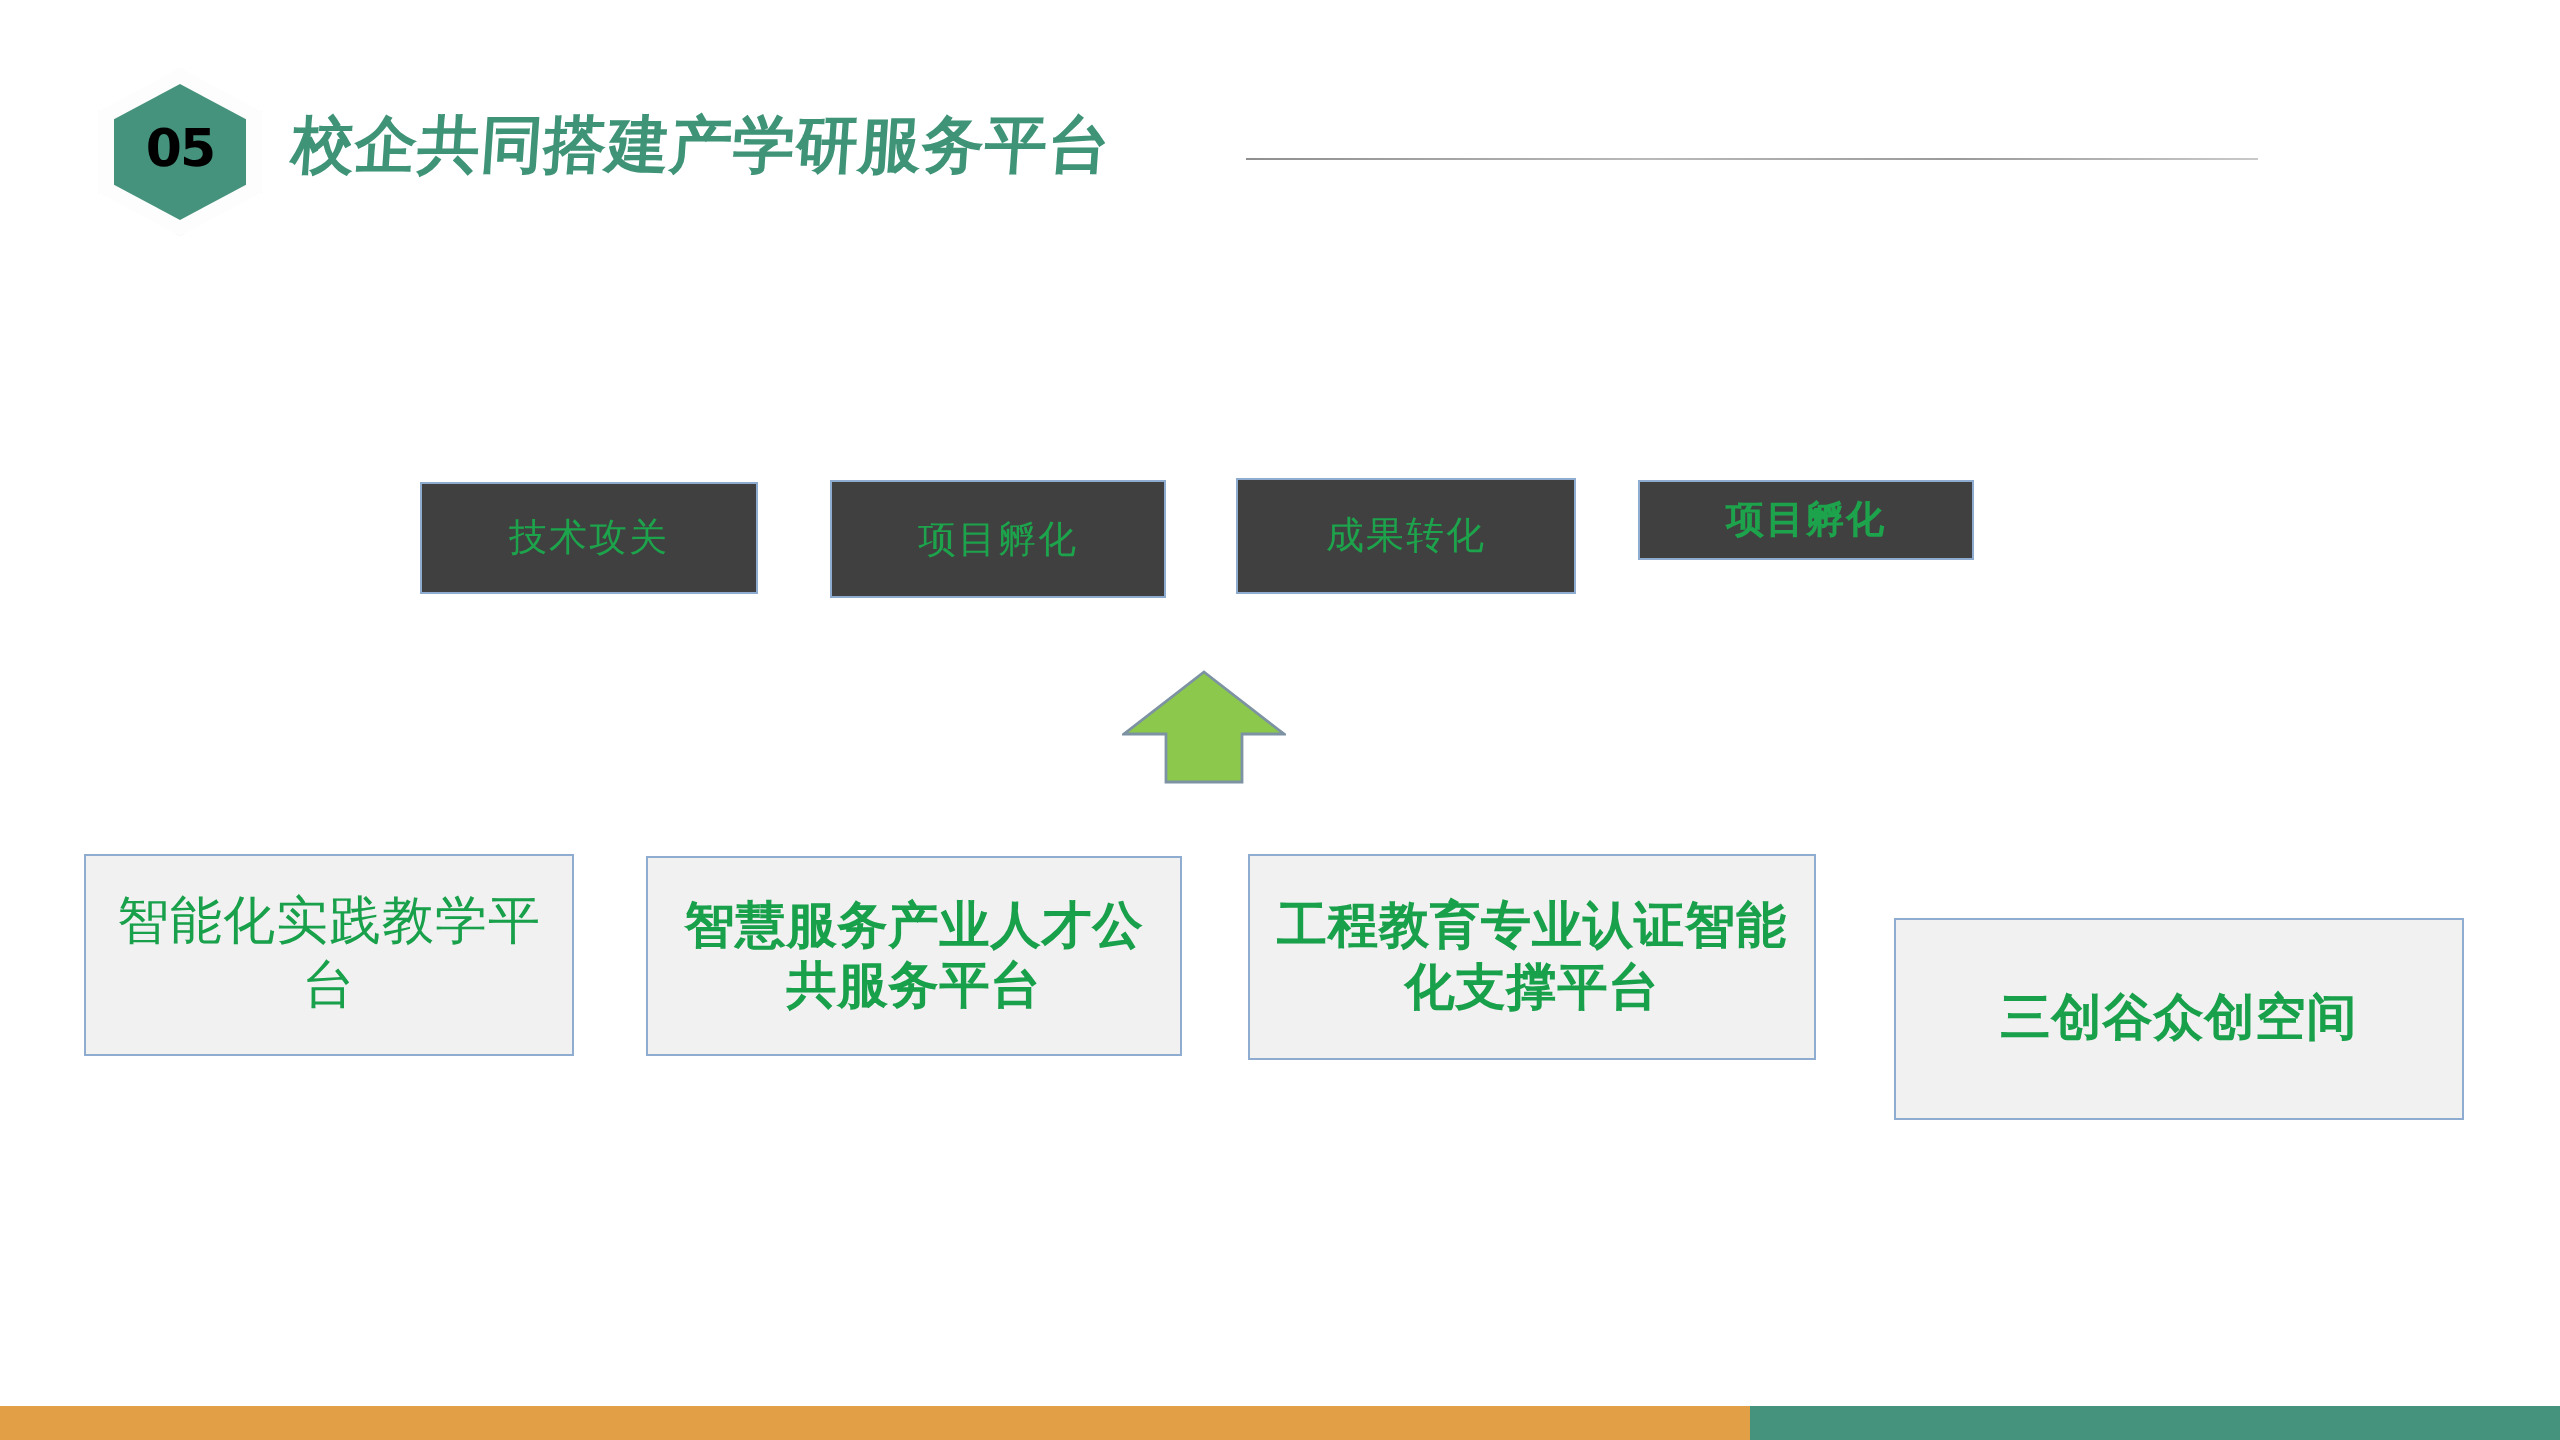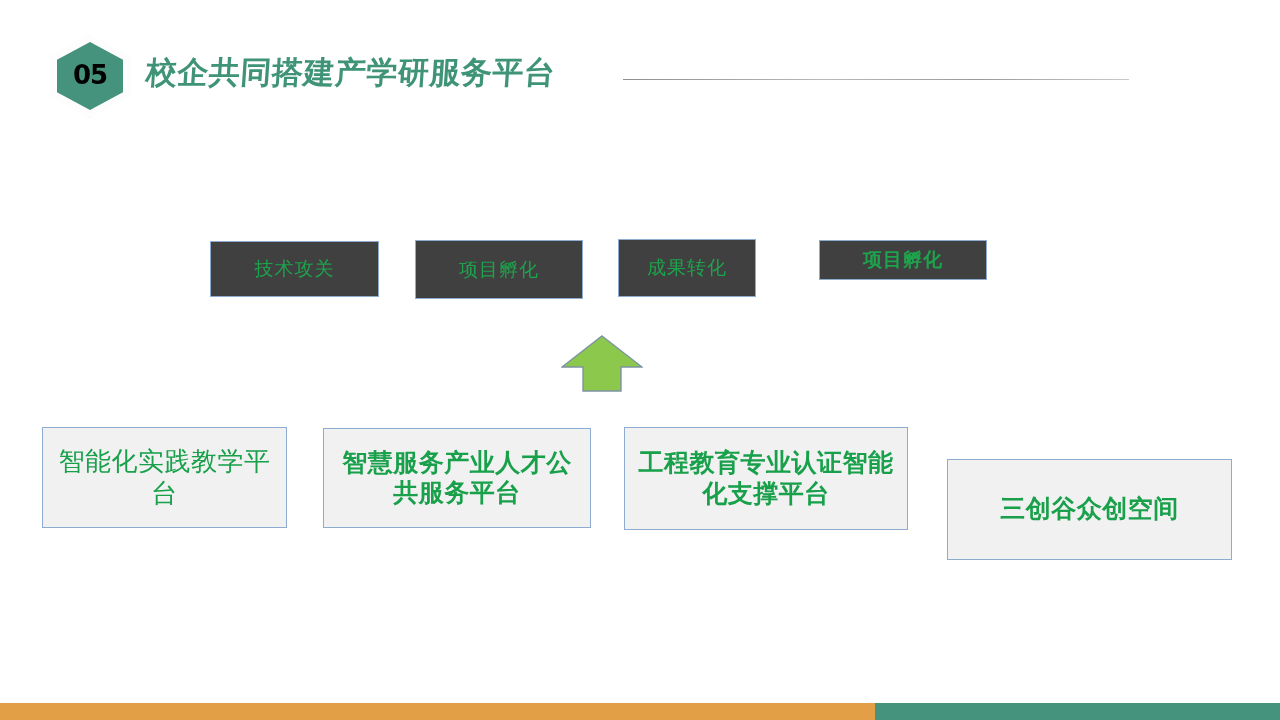--- a/index.html
+++ b/index.html
@@ -117,21 +117,21 @@
   .pink-label {
     font-family: "DejaVu Sans", "Liberation Sans", sans-serif;
     font-size: 19px;
     color: #1da34b;
     letter-spacing: 1px;
     white-space: nowrap;
   }
 
   #pink-1 { left: 210px; top: 241px; width: 169px; height: 56px; }
   #pink-2 { left: 415px; top: 240px; width: 168px; height: 59px; }
-  #pink-3 { left: 618px; top: 239px; width: 138px; height: 58px; justify-content: center; }
+  #pink-3 { left: 618px; top: 239px; width: 170px; height: 58px; justify-content: center; }
   #pink-4 { left: 819px; top: 240px; width: 168px; height: 40px; font-weight: bold; }
 
   
   #arrow {
     position: absolute;
     left: 561px;
     top: 335px;
     width: 82px;
     height: 57px;
   }

